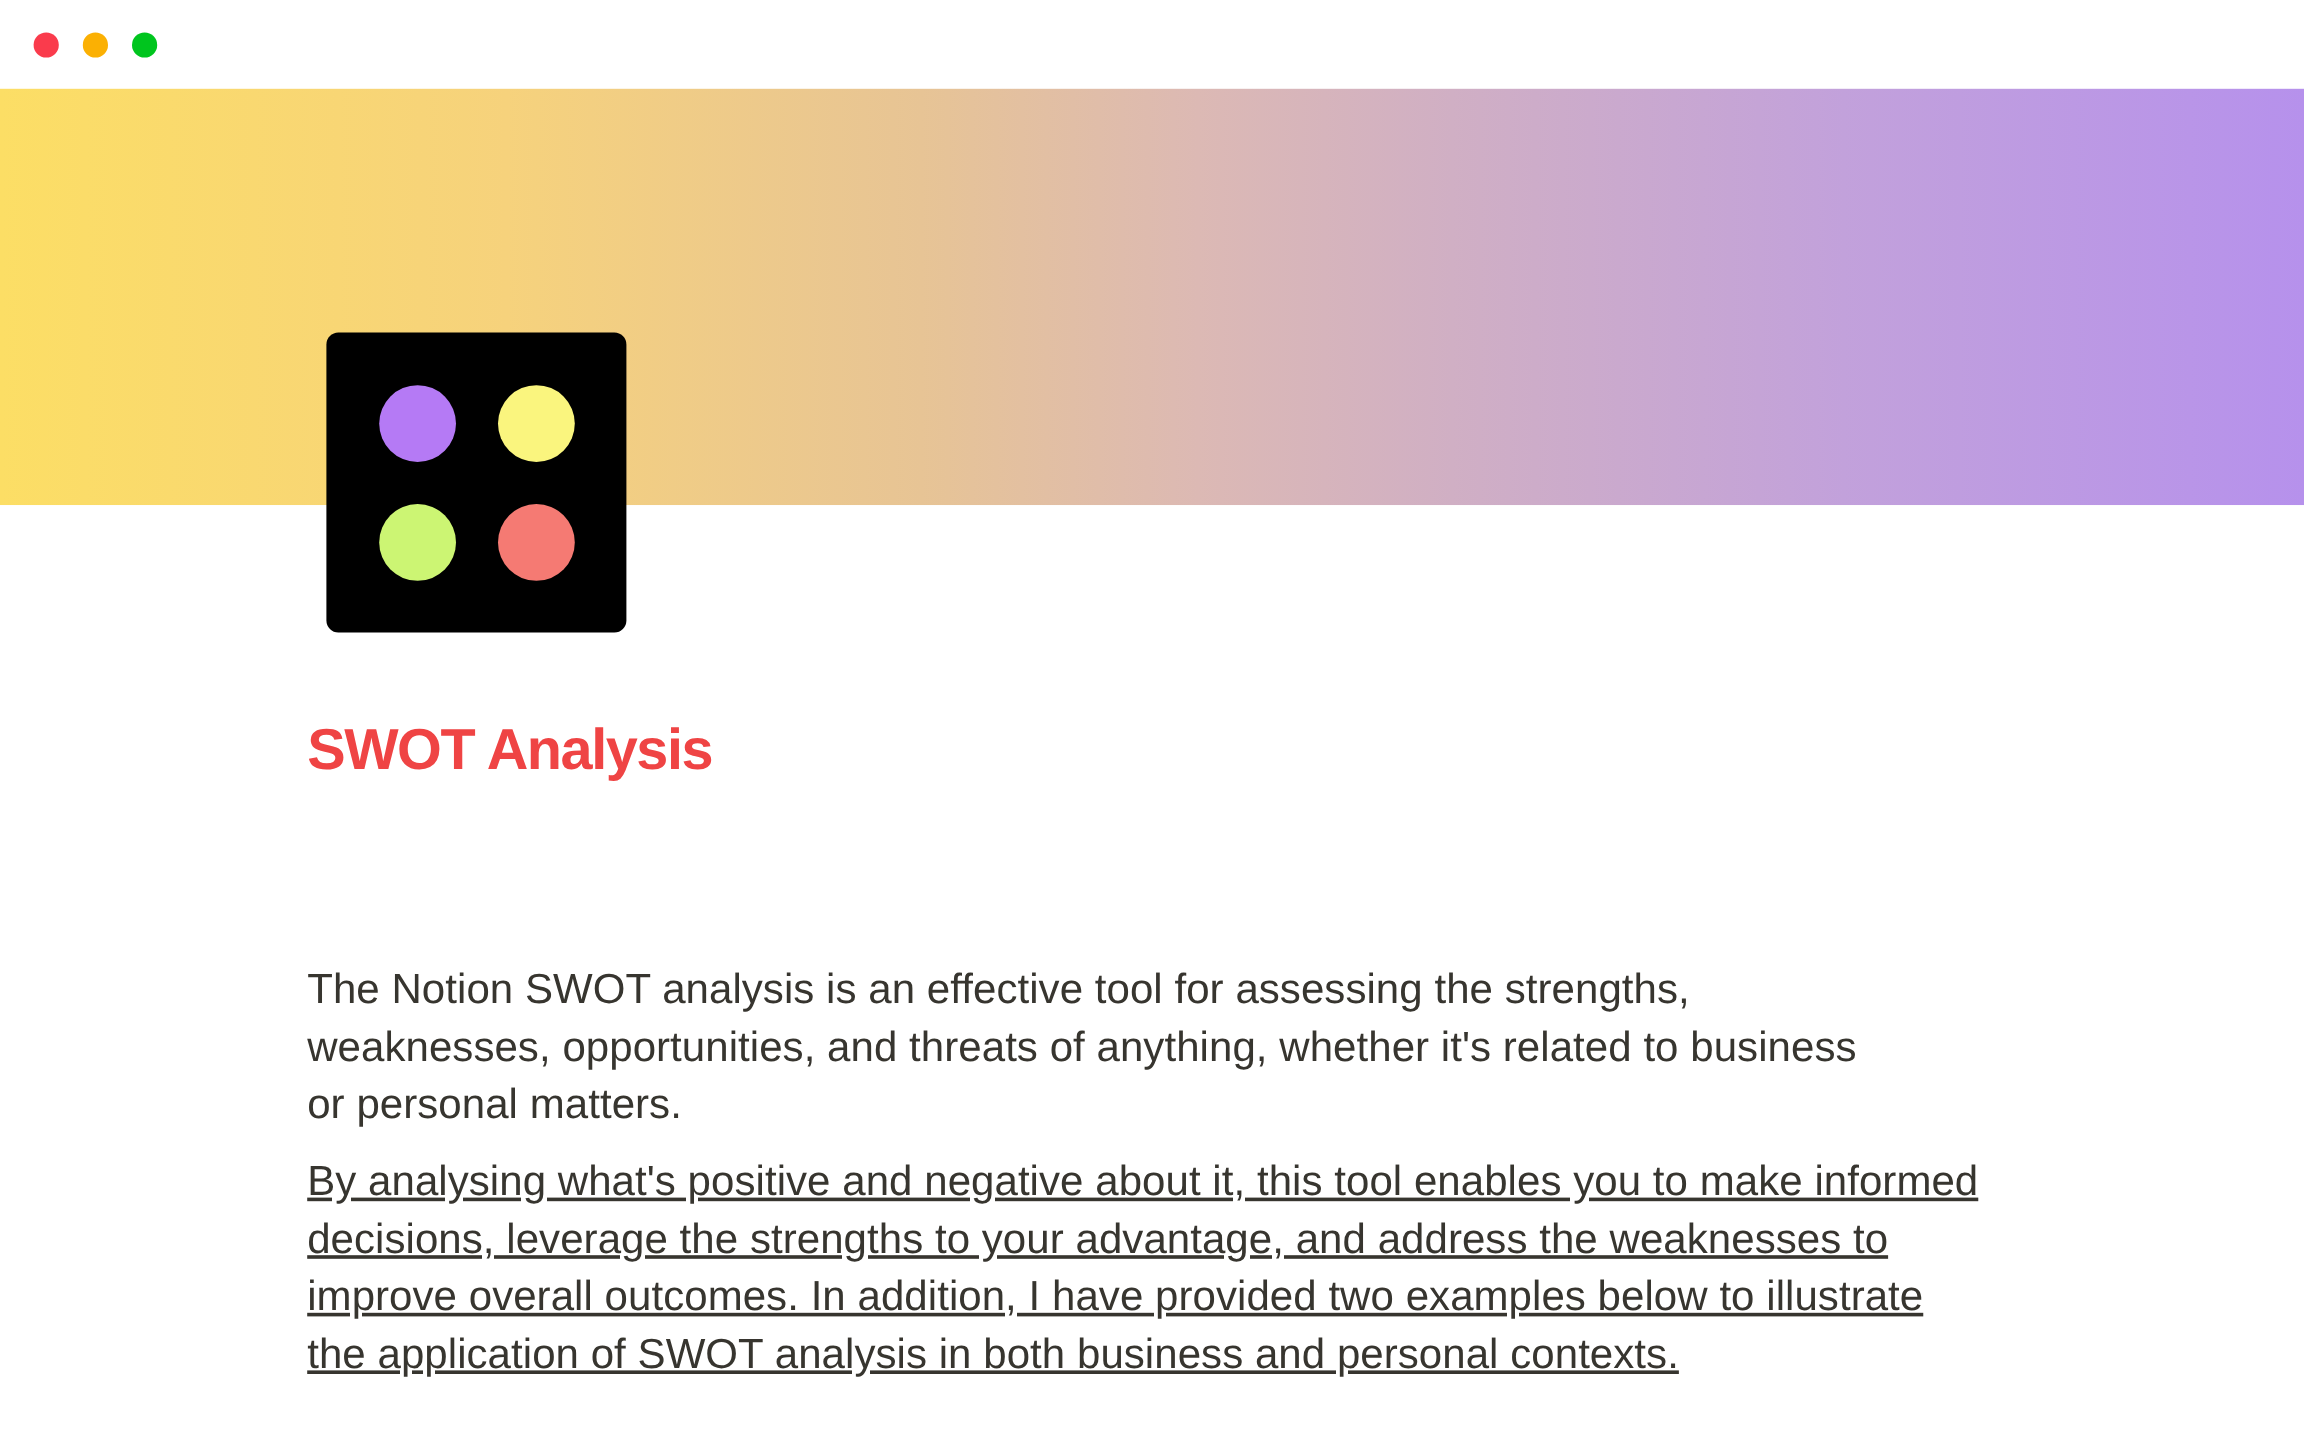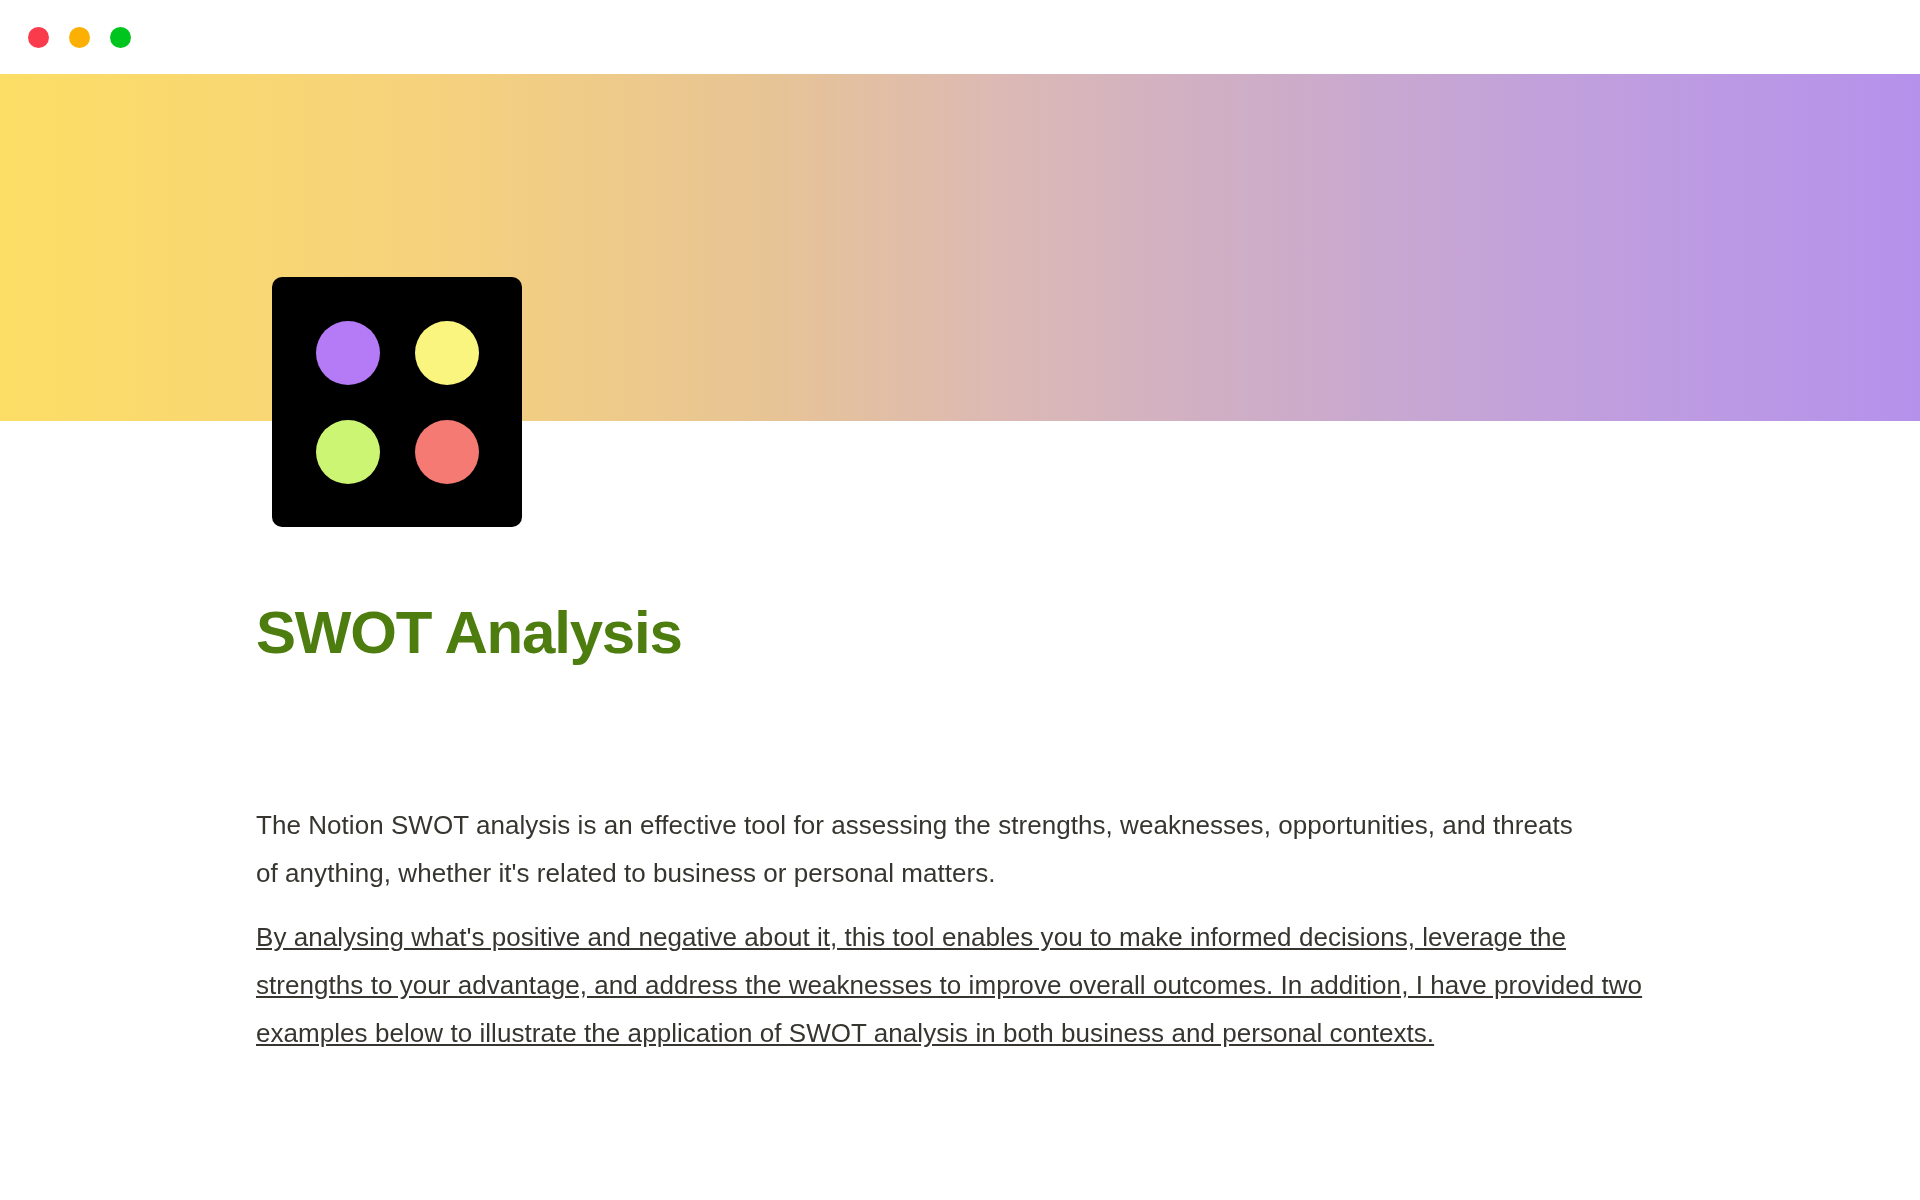--- a/index.html
+++ b/index.html
@@ -99,37 +99,37 @@
     left: 0;
     width: 1920px;
     height: 779px;
     background: #ffffff;
   }
 
   .page-title {
     position: absolute;
     top: 180px;
     left: 256px;
-    font-size: 60px;
+    font-size: 48px;
     font-weight: 700;
     letter-spacing: -1.2px;
-    color: #4d7c0f;
+    color: #ef4444;
     line-height: 1.05;
     white-space: nowrap;
   }
 
   .body-copy {
     position: absolute;
     top: 380px;
     left: 256px;
     width: 1415px;
   }
 
   .paragraph {
-    font-size: 26px;
+    font-size: 35px;
     line-height: 48px;
     color: #37352F;
     margin-bottom: 16px;
     letter-spacing: 0.05px;
   }
   .paragraph:last-child { margin-bottom: 0; text-decoration: underline; }
   .paragraph.p1 { width: 1330px; }
   .paragraph.p2 { width: 1405px; }
 </style>
 </head>

